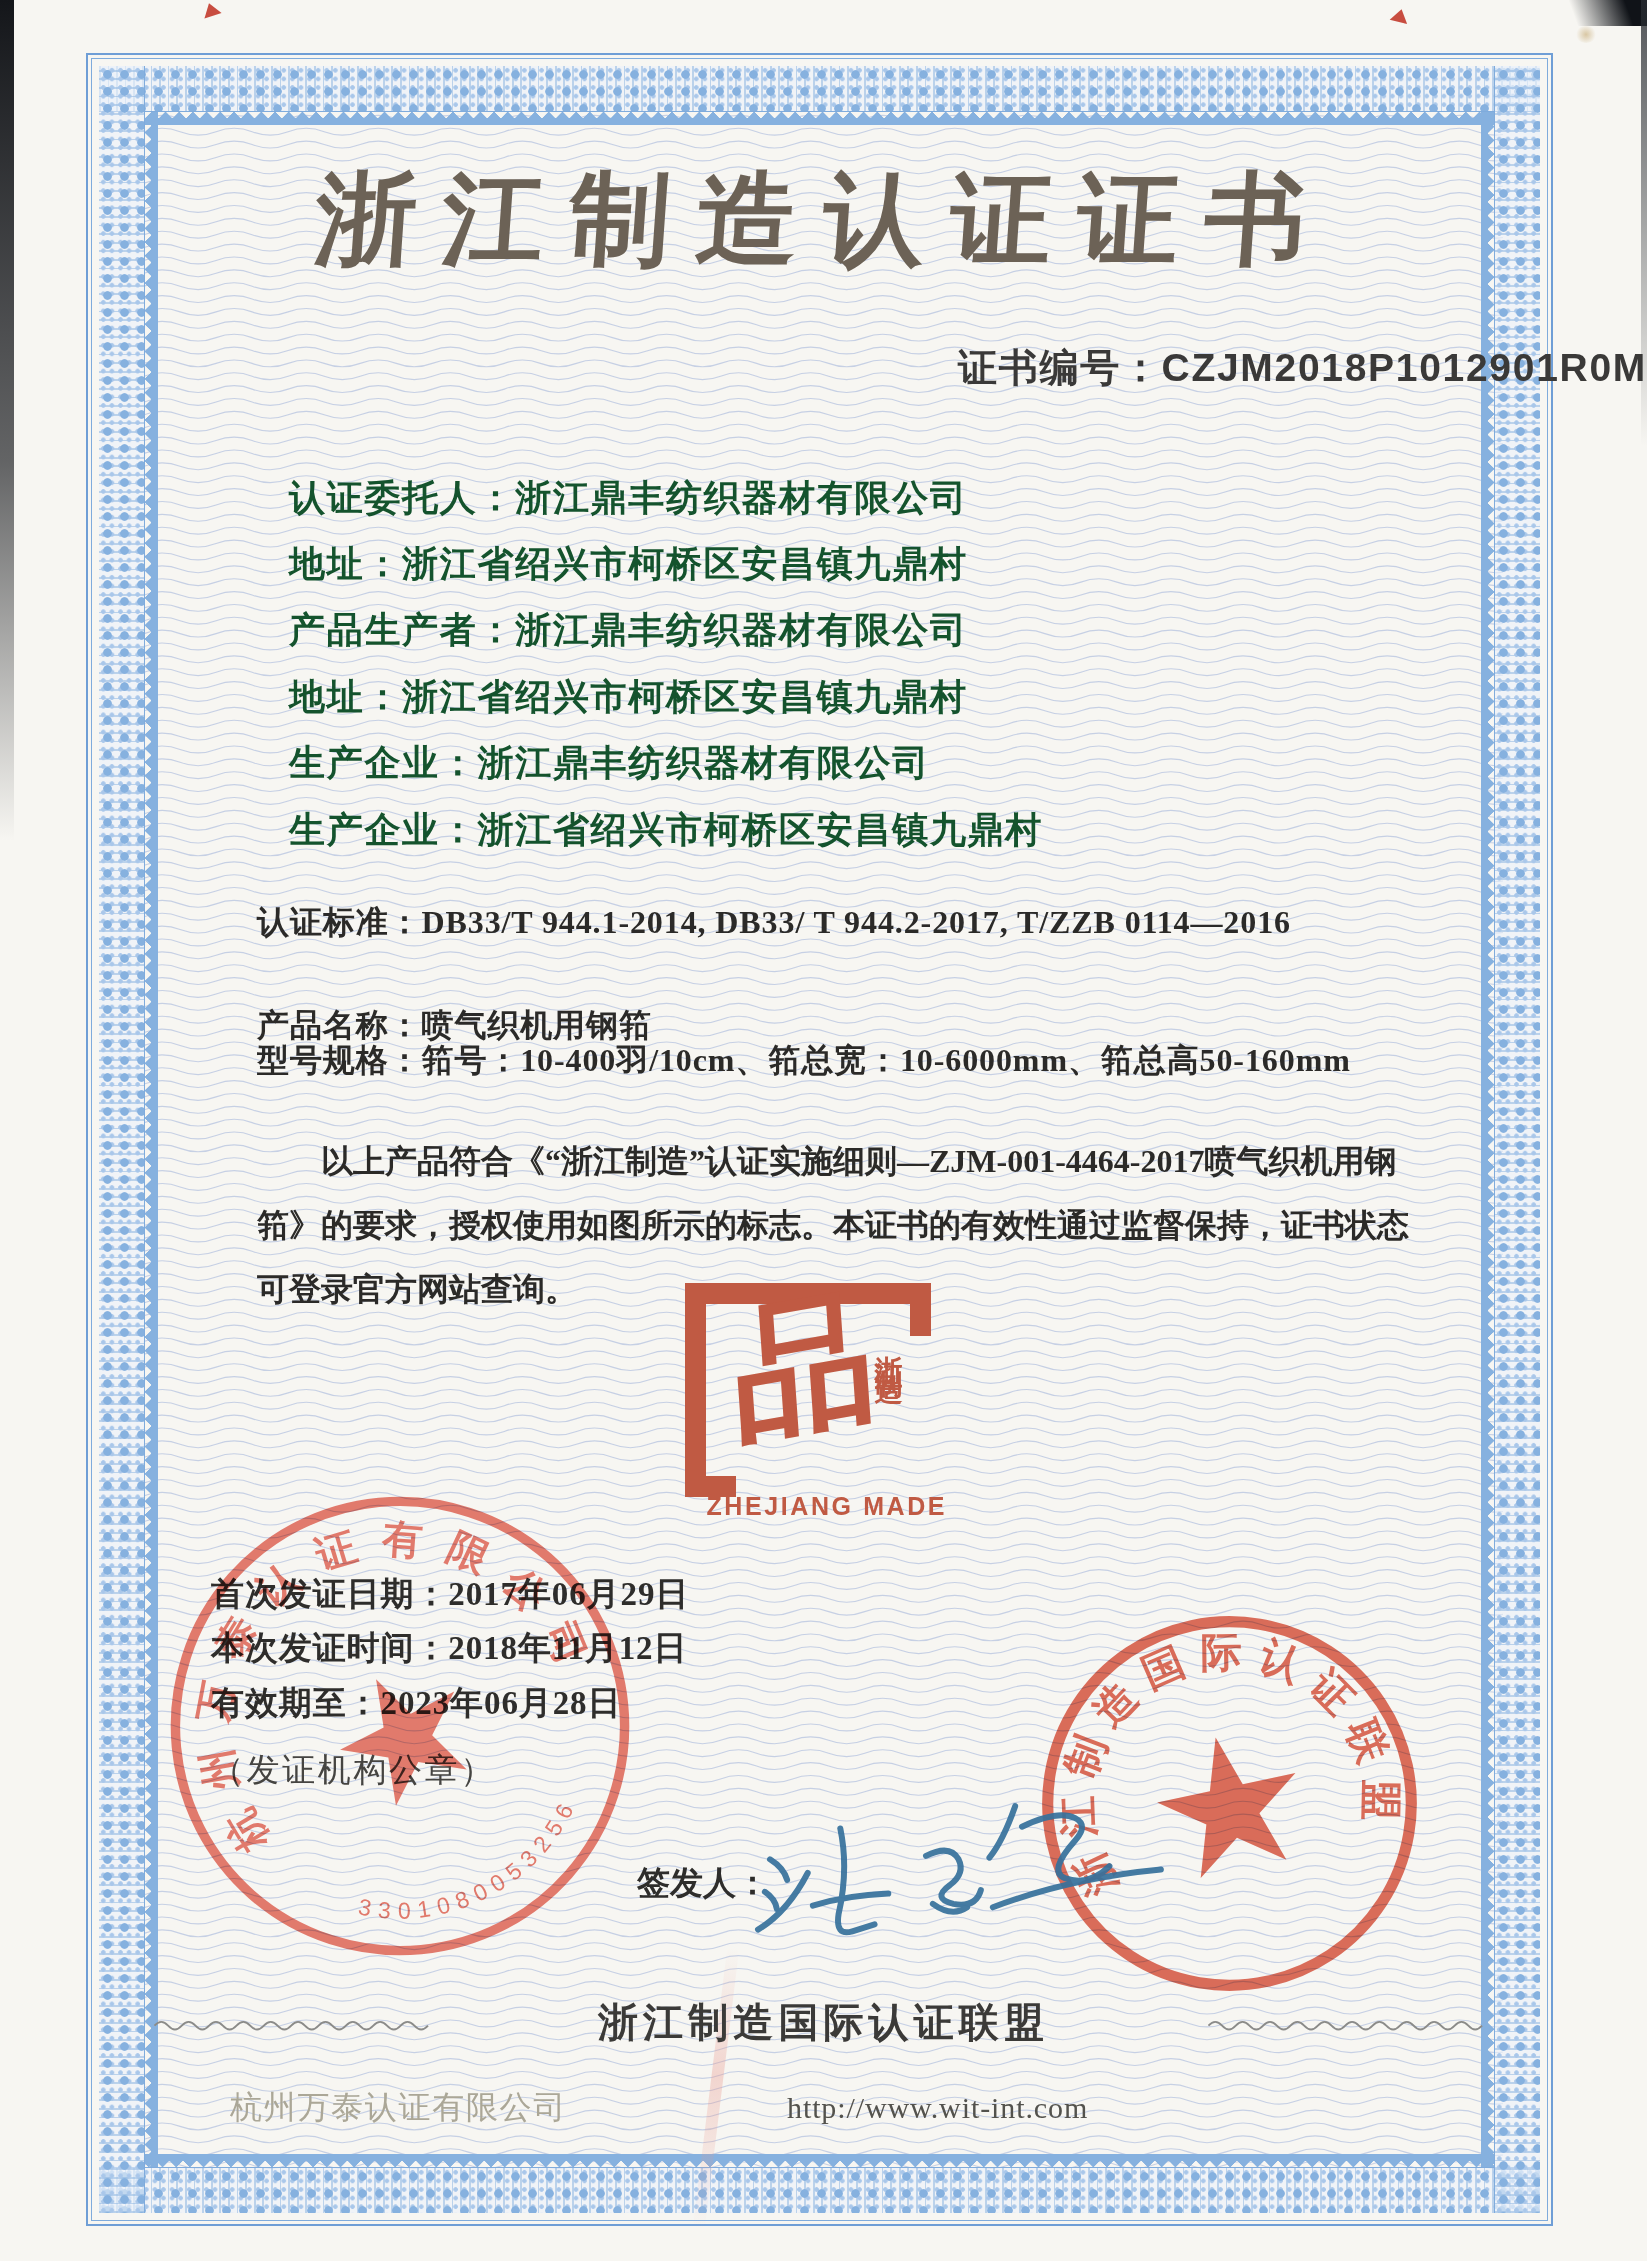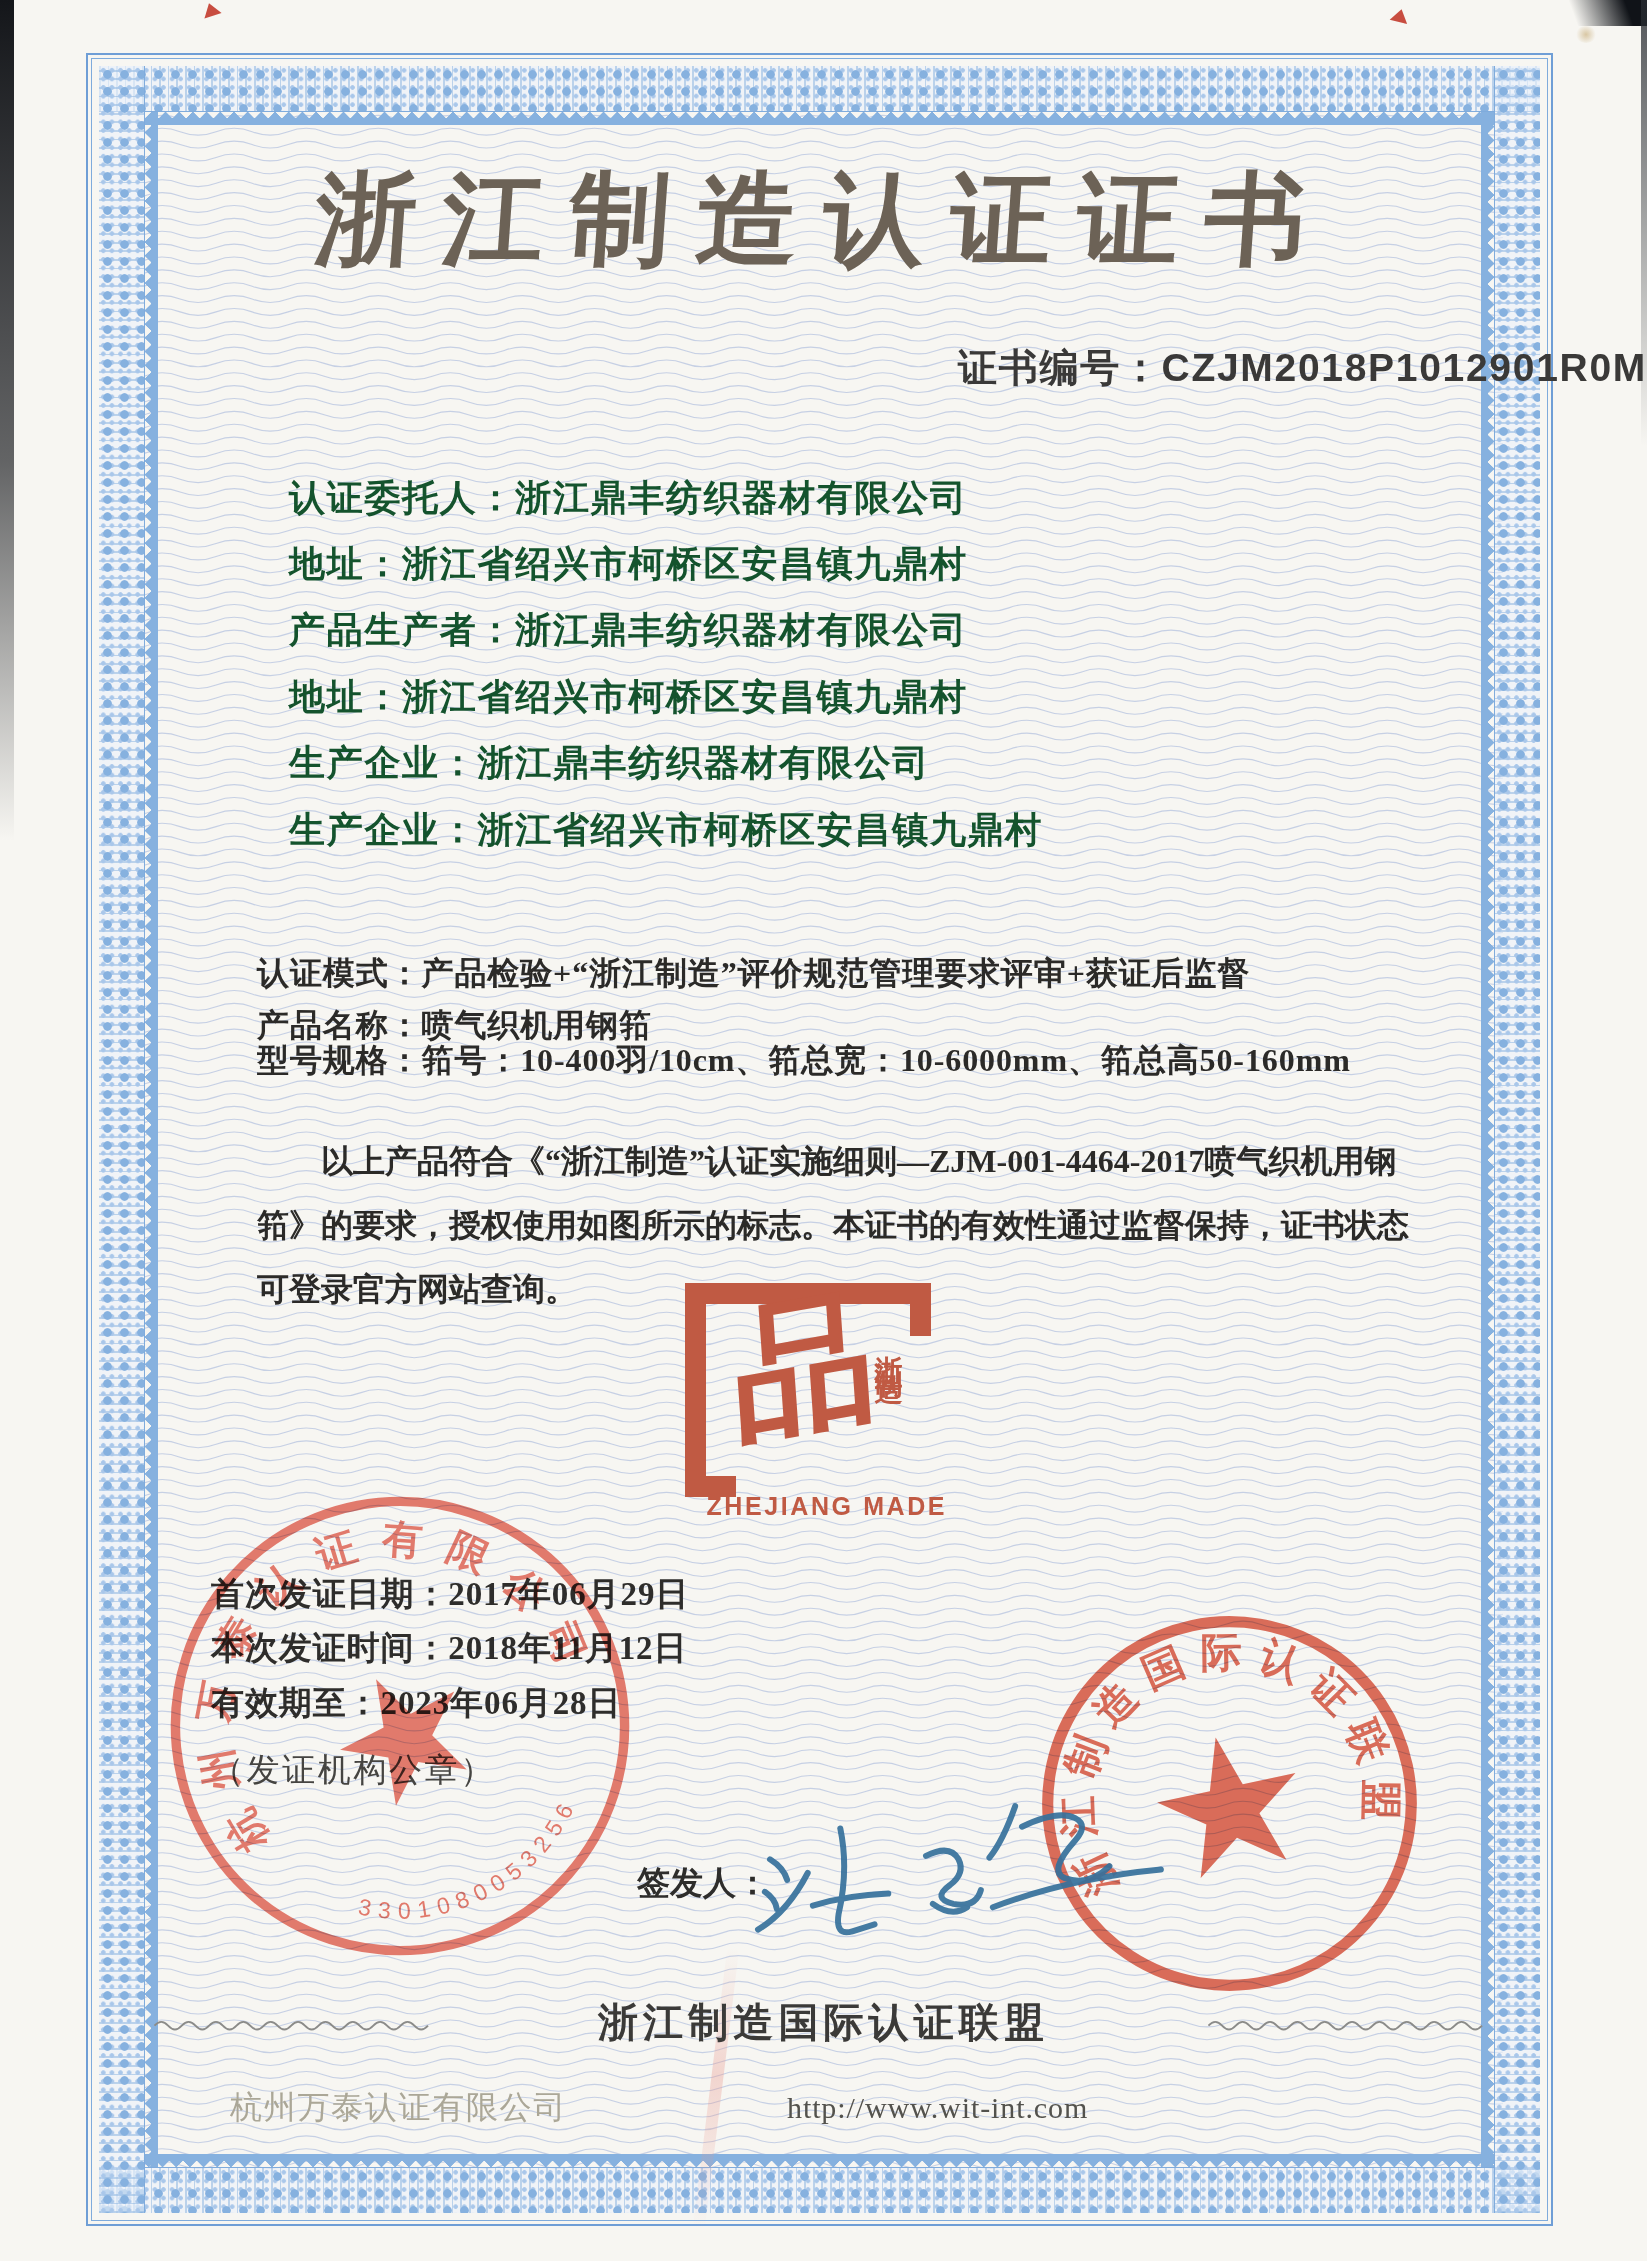--- a/index.html
+++ b/index.html
@@ -149,21 +149,21 @@
   <div class="t title">浙江制造认证证书</div>
   <div class="t certno">证书编号：CZJM2018P1012901R0M</div>
 
   <div class="t info-row" style="top:474px"><span>认证委托人：</span><span>浙江鼎丰纺织器材有限公司</span></div>
   <div class="t info-row" style="top:540px"><span>地址：</span><span>浙江省绍兴市柯桥区安昌镇九鼎村</span></div>
   <div class="t info-row" style="top:606px"><span>产品生产者：</span><span>浙江鼎丰纺织器材有限公司</span></div>
   <div class="t info-row" style="top:673px"><span>地址：</span><span>浙江省绍兴市柯桥区安昌镇九鼎村</span></div>
   <div class="t info-row" style="top:739px"><span>生产企业：</span><span>浙江鼎丰纺织器材有限公司</span></div>
   <div class="t info-row" style="top:806px"><span>生产企业：</span><span>浙江省绍兴市柯桥区安昌镇九鼎村</span></div>
 
-  <div class="t spec-row" style="top:952px"><span>认证模式：</span><span>产品检验+“浙江制造”评价规范管理要求评审+获证后监督</span></div>
+  <div class="t spec-row" style="top:901px"><span>认证标准：</span><span>DB33/T 944.1-2014, DB33/ T 944.2-2017, T/ZZB 0114—2016</span></div>
   <div class="t spec-row" style="top:1004px"><span>产品名称：</span><span>喷气织机用钢筘</span></div>
   <div class="t spec-row" style="top:1039px"><span>型号规格：</span><span>筘号：10-400羽/10cm、筘总宽：10-6000mm、筘总高50-160mm</span></div>
 
   <div class="statement">以上产品符合《“浙江制造”认证实施细则—ZJM-001-4464-2017喷气织机用钢筘》的要求，授权使用如图所示的标志。本证书的有效性通过监督保持，证书状态可登录官方网站查询。</div>
 
   <div class="logo">
     <div class="bar bar-top"></div>
     <div class="bar bar-left"></div>
     <div class="bar bar-right"></div>
     <div class="bar bar-bottomstub"></div>

